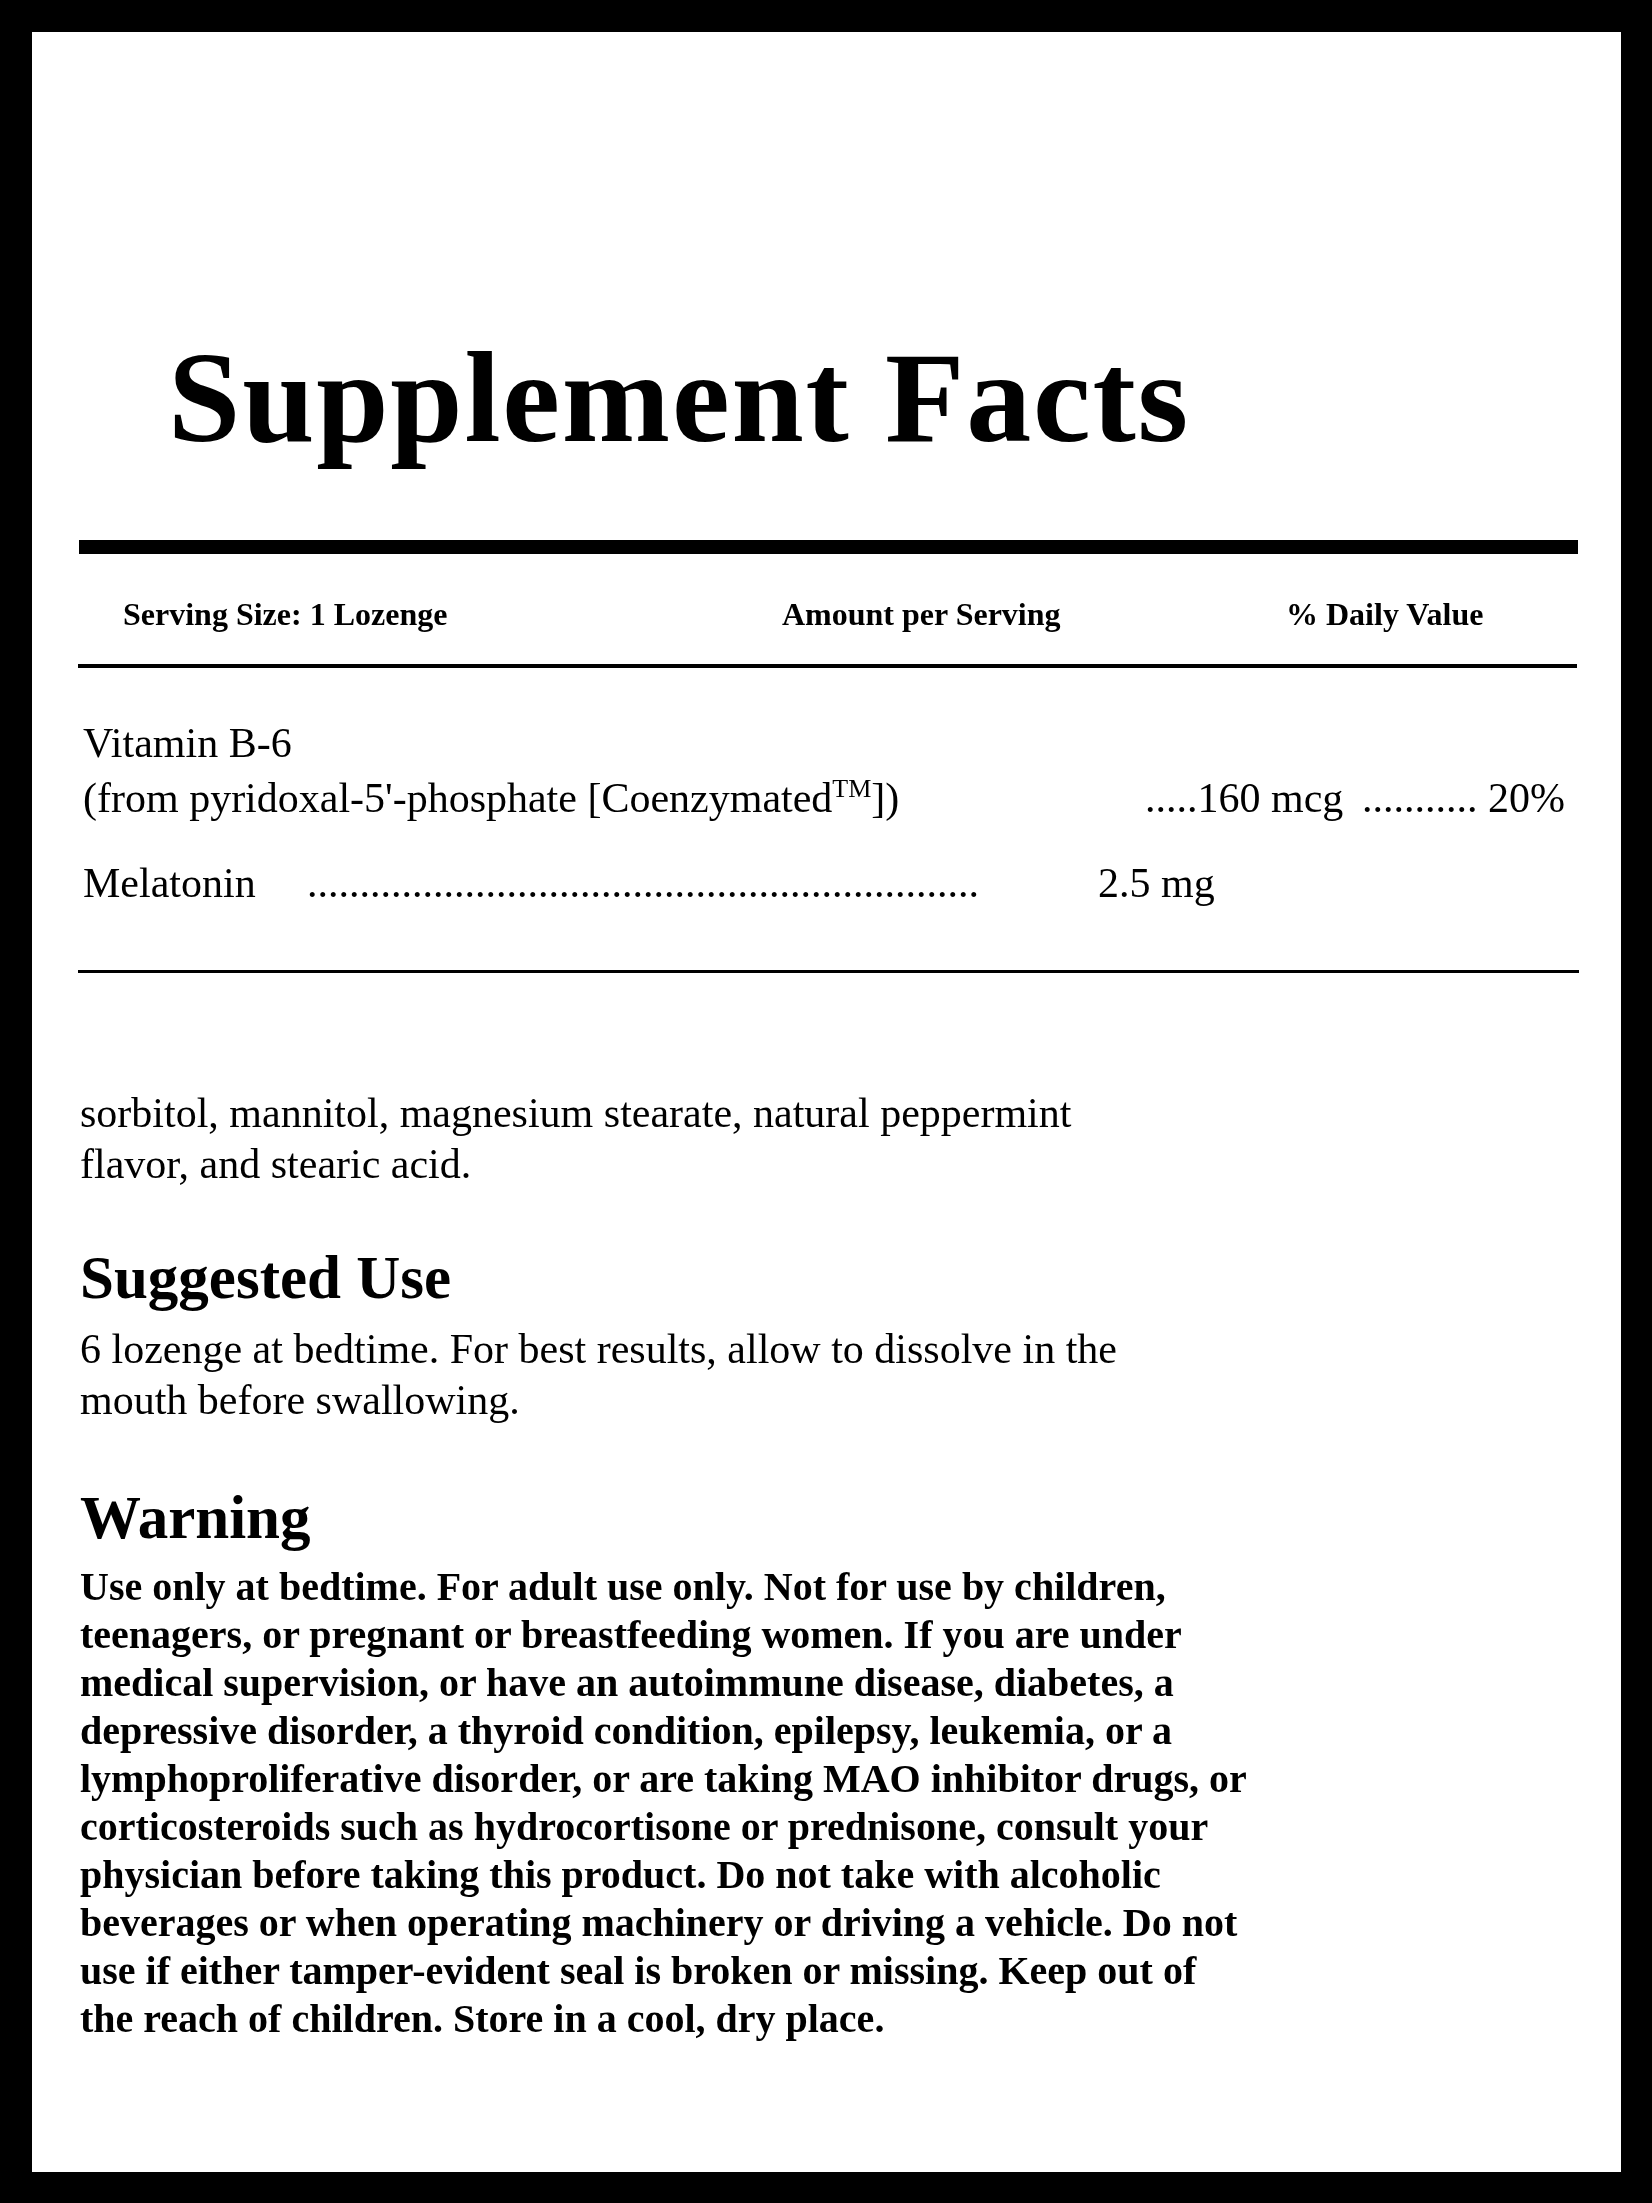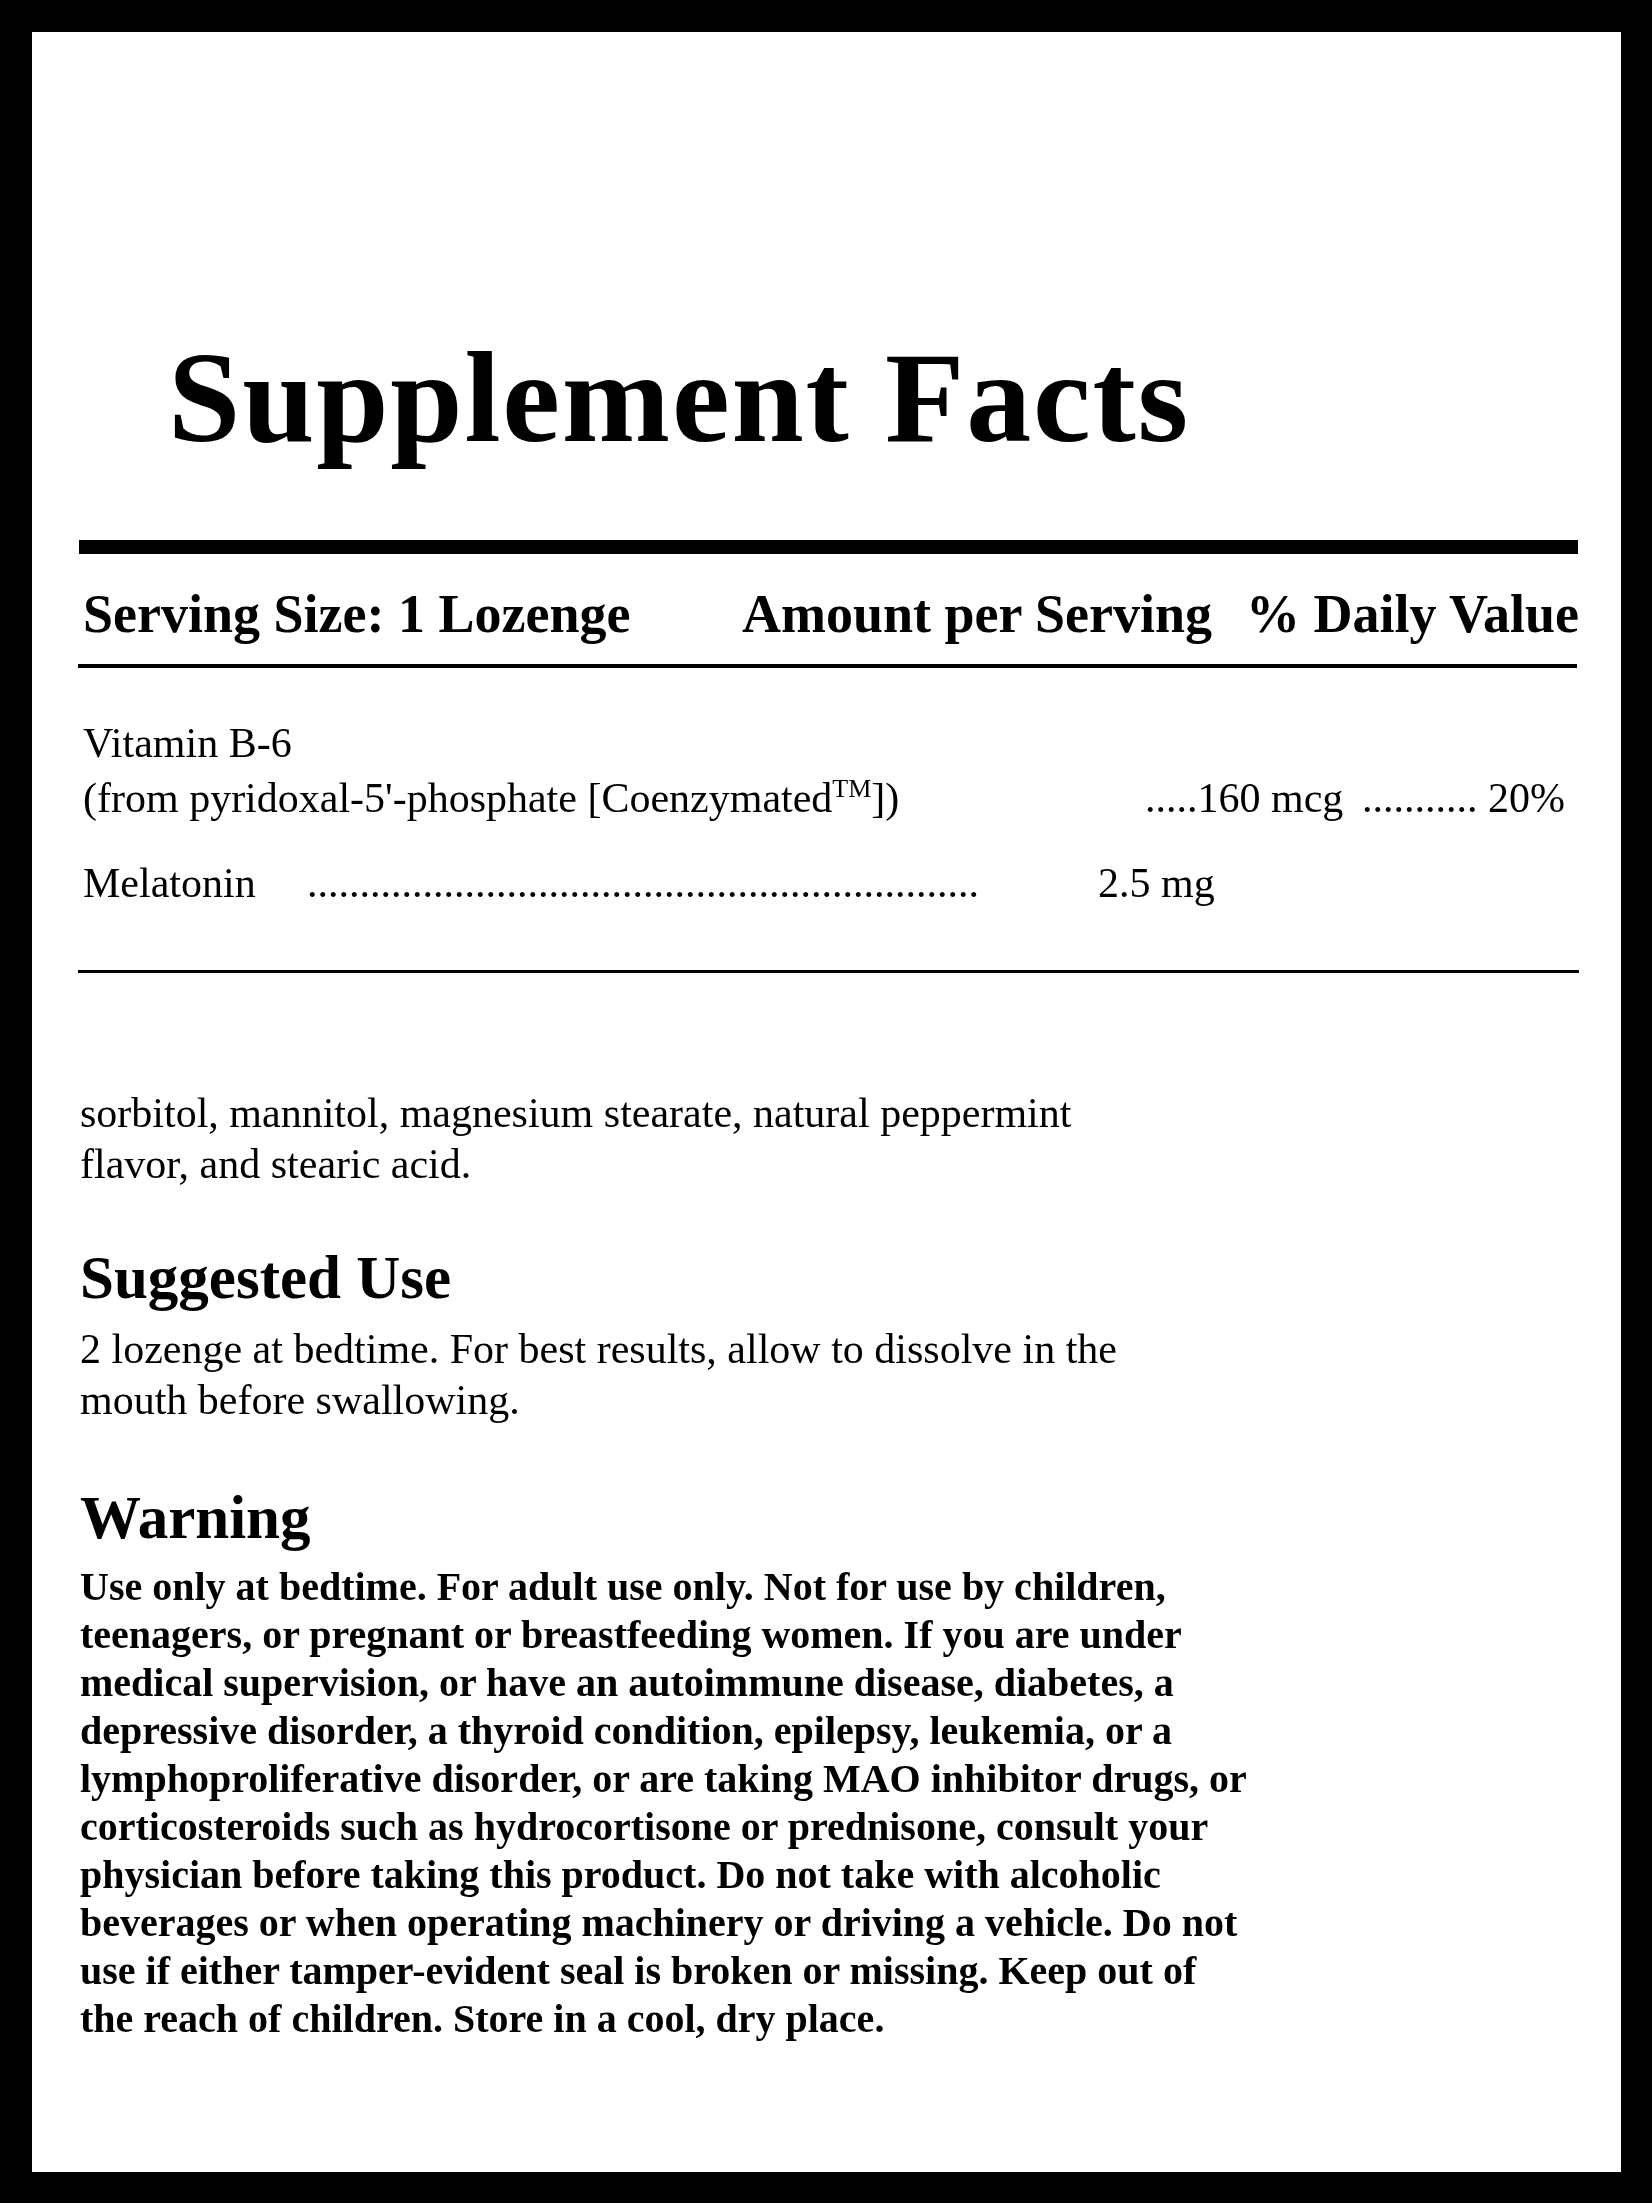--- a/index.html
+++ b/index.html
@@ -53,22 +53,23 @@
       background: #000;
     }
     .rule-section {
       left: 46px; top: 938px;
       width: 1501px; height: 2.8px;
       background: #000;
     }
     .hdr {
       top: 555px;
       font-weight: bold;
-      font-size: 54px;
+      font-size: 32px;
       line-height: 55px;
+      margin-left: 40px;
     }
     .hdr-serving { left: 51px; }
     .hdr-amount { left: 710px; }
     .hdr-dv { left: 1214px; }
 
     .nutrient {
       font-size: 42px;
       line-height: 55px;
     }
     .n1-name { left: 51px; top: 684px; }
@@ -142,21 +143,21 @@
 
   <div class="abs rule-section"></div>
 
   <div class="abs section-body other-body">
     <span class="warn-line">sorbitol, mannitol, magnesium stearate, natural peppermint</span>
     <span class="warn-line">flavor, and stearic acid.</span>
   </div>
 
   <div class="abs section-head use-head">Suggested Use</div>
   <div class="abs section-body use-body">
-    <span class="warn-line">2 lozenge at bedtime. For best results, allow to dissolve in the</span>
+    <span class="warn-line">6 lozenge at bedtime. For best results, allow to dissolve in the</span>
     <span class="warn-line">mouth before swallowing.</span>
   </div>
 
   <div class="abs section-head warn-head">Warning</div>
   <div class="abs warn-body">
     <span class="warn-line">Use only at bedtime. For adult use only. Not for use by children,</span>
     <span class="warn-line">teenagers, or pregnant or breastfeeding women. If you are under</span>
     <span class="warn-line">medical supervision, or have an autoimmune disease, diabetes, a</span>
     <span class="warn-line">depressive disorder, a thyroid condition, epilepsy, leukemia, or a</span>
     <span class="warn-line">lymphoproliferative disorder, or are taking MAO inhibitor drugs, or</span>

